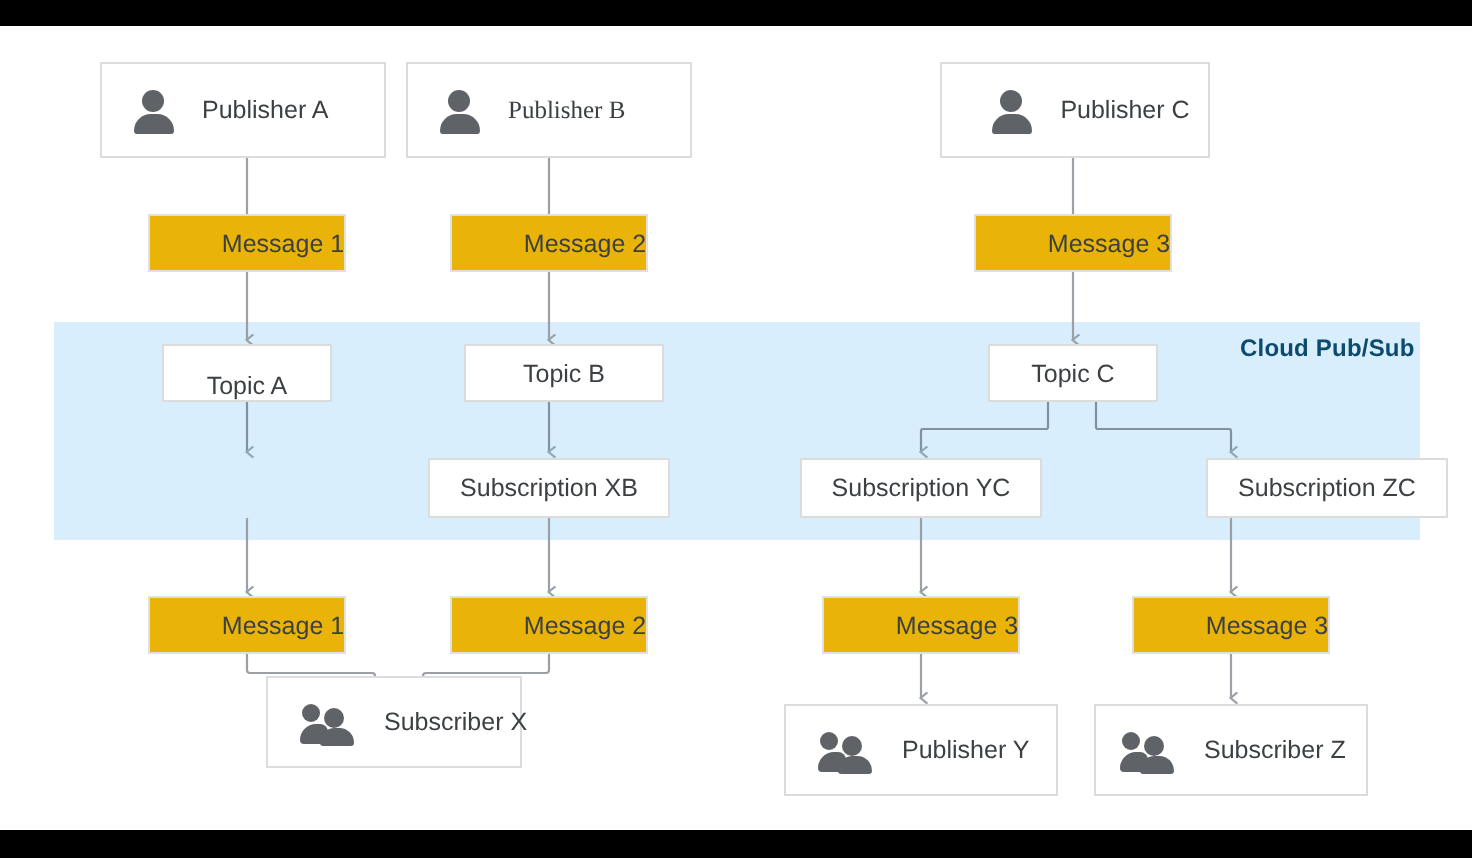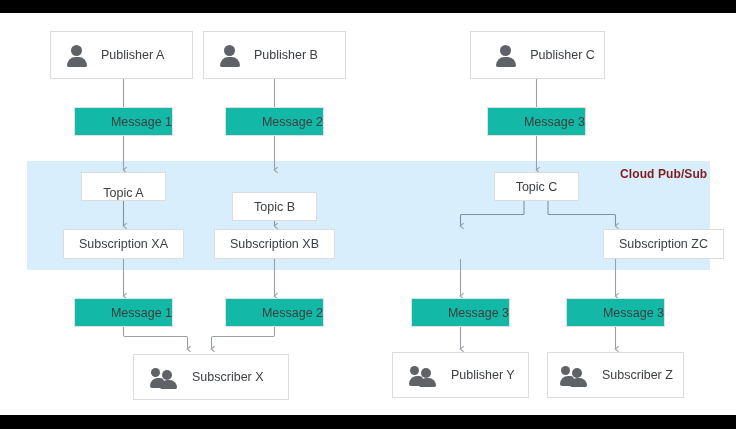--- a/index.html
+++ b/index.html
@@ -31,41 +31,41 @@
     width: 683px;
     height: 109px;
     background: #d9eefc;
   }
   #cloud-band-label {
     position: absolute;
     left: 620px;
     top: 167px;
     font-size: 12px;
     font-weight: bold;
-    color: #7f1d1d;
+    color: #0c4a6e;
     letter-spacing: 0.1px;
     white-space: nowrap;
   }
 
   .node {
     position: absolute;
     box-sizing: border-box;
     display: flex;
     align-items: center;
     justify-content: center;
     font-size: 12.5px;
     color: #3c4043;
     white-space: nowrap;
   }
   .node-white {
     background: #ffffff;
     border: 1px solid #dcdcdc;
   }
   .node-gray {
-    background: #14b8a6;
+    background: #eab308;
     border: 1px solid #e0e0e0;
     padding-left: 36px;
   }
   .node-actor {
     justify-content: flex-start;
     padding-left: 16px;
   }
   .node-actor .label { margin-left: 14px; }
 
   .icon-person, .icon-people {
@@ -194,21 +194,21 @@
   </svg>
 
   <div class="node node-white node-actor" style="left:50px; top:31px; width:143px; height:48px;">
     <span class="icon-person">
       <span class="head"></span>
         <span class="body"></span>
     </span>
     <span class="label">Publisher A</span>
   </div>
 
-  <div class="node node-white node-actor" style="left:203px; top:31px; width:143px; height:48px;">
+  <div class="node node-white node-actor" style="left:203px; top:31px; width:143px; height:48px;font-family:Liberation Serif, serif;">
     <span class="icon-person">
       <span class="head"></span>
         <span class="body"></span>
     </span>
     <span class="label">Publisher B</span>
   </div>
 
   <div class="node node-white node-actor" style="left:470px; top:31px; width:135px; height:48px;justify-content:center;">
     <span class="icon-person">
       <span class="head"></span>
@@ -223,51 +223,51 @@
   <div class="node node-gray" style="left:225px; top:107px; width:99px; height:29px;">
     <span>Message 2</span>
   </div>
   <div class="node node-gray" style="left:487px; top:107px; width:99px; height:29px;">
     <span>Message 3</span>
   </div>
 
   <div class="node node-white" style="left:81px; top:172px; width:85px; height:29px;align-items:flex-end;">
     <span>Topic A</span>
   </div>
-  <div class="node node-white" style="left:232px; top:172px; width:85px; height:29px;margin-top:20px;">
+  <div class="node node-white" style="left:232px; top:172px; width:100px; height:29px;">
     <span>Topic B</span>
   </div>
   <div class="node node-white" style="left:494px; top:172px; width:85px; height:29px;text-align:center;">
     <span>Topic C</span>
   </div>
 
-  <div class="node node-white" style="left:63px; top:229px; width:121px; height:30px;">
-    <span>Subscription XA</span>
-  </div>
   <div class="node node-white" style="left:214px; top:229px; width:121px; height:30px;">
     <span>Subscription XB</span>
   </div>
+  <div class="node node-white" style="left:400px; top:229px; width:121px; height:30px;">
+    <span>Subscription YC</span>
+  </div>
   <div class="node node-white" style="left:555px; top:229px; width:121px; height:30px;margin-left:48px;">
     <span>Subscription ZC</span>
   </div>
 
   <div class="node node-gray" style="left:74px; top:298px; width:99px; height:29px;">
     <span>Message 1</span>
   </div>
   <div class="node node-gray" style="left:225px; top:298px; width:99px; height:29px;">
     <span>Message 2</span>
   </div>
   <div class="node node-gray" style="left:411px; top:298px; width:99px; height:29px;">
     <span>Message 3</span>
   </div>
   <div class="node node-gray" style="left:566px; top:298px; width:99px; height:29px;">
     <span>Message 3</span>
   </div>
 
-  <div class="node node-white node-actor" style="left:133px; top:354px; width:156px; height:46px;">
+  <div class="node node-white node-actor" style="left:133px; top:338px; width:128px; height:46px;">
     <span class="icon-people">
       <span class="head-b"></span>
         <span class="body-b"></span>
       <span class="head-f"></span>
         <span class="body-f"></span>
     </span>
     <span class="label">Subscriber X</span>
   </div>
 
   <div class="node node-white node-actor" style="left:392px; top:352px; width:137px; height:46px;">

